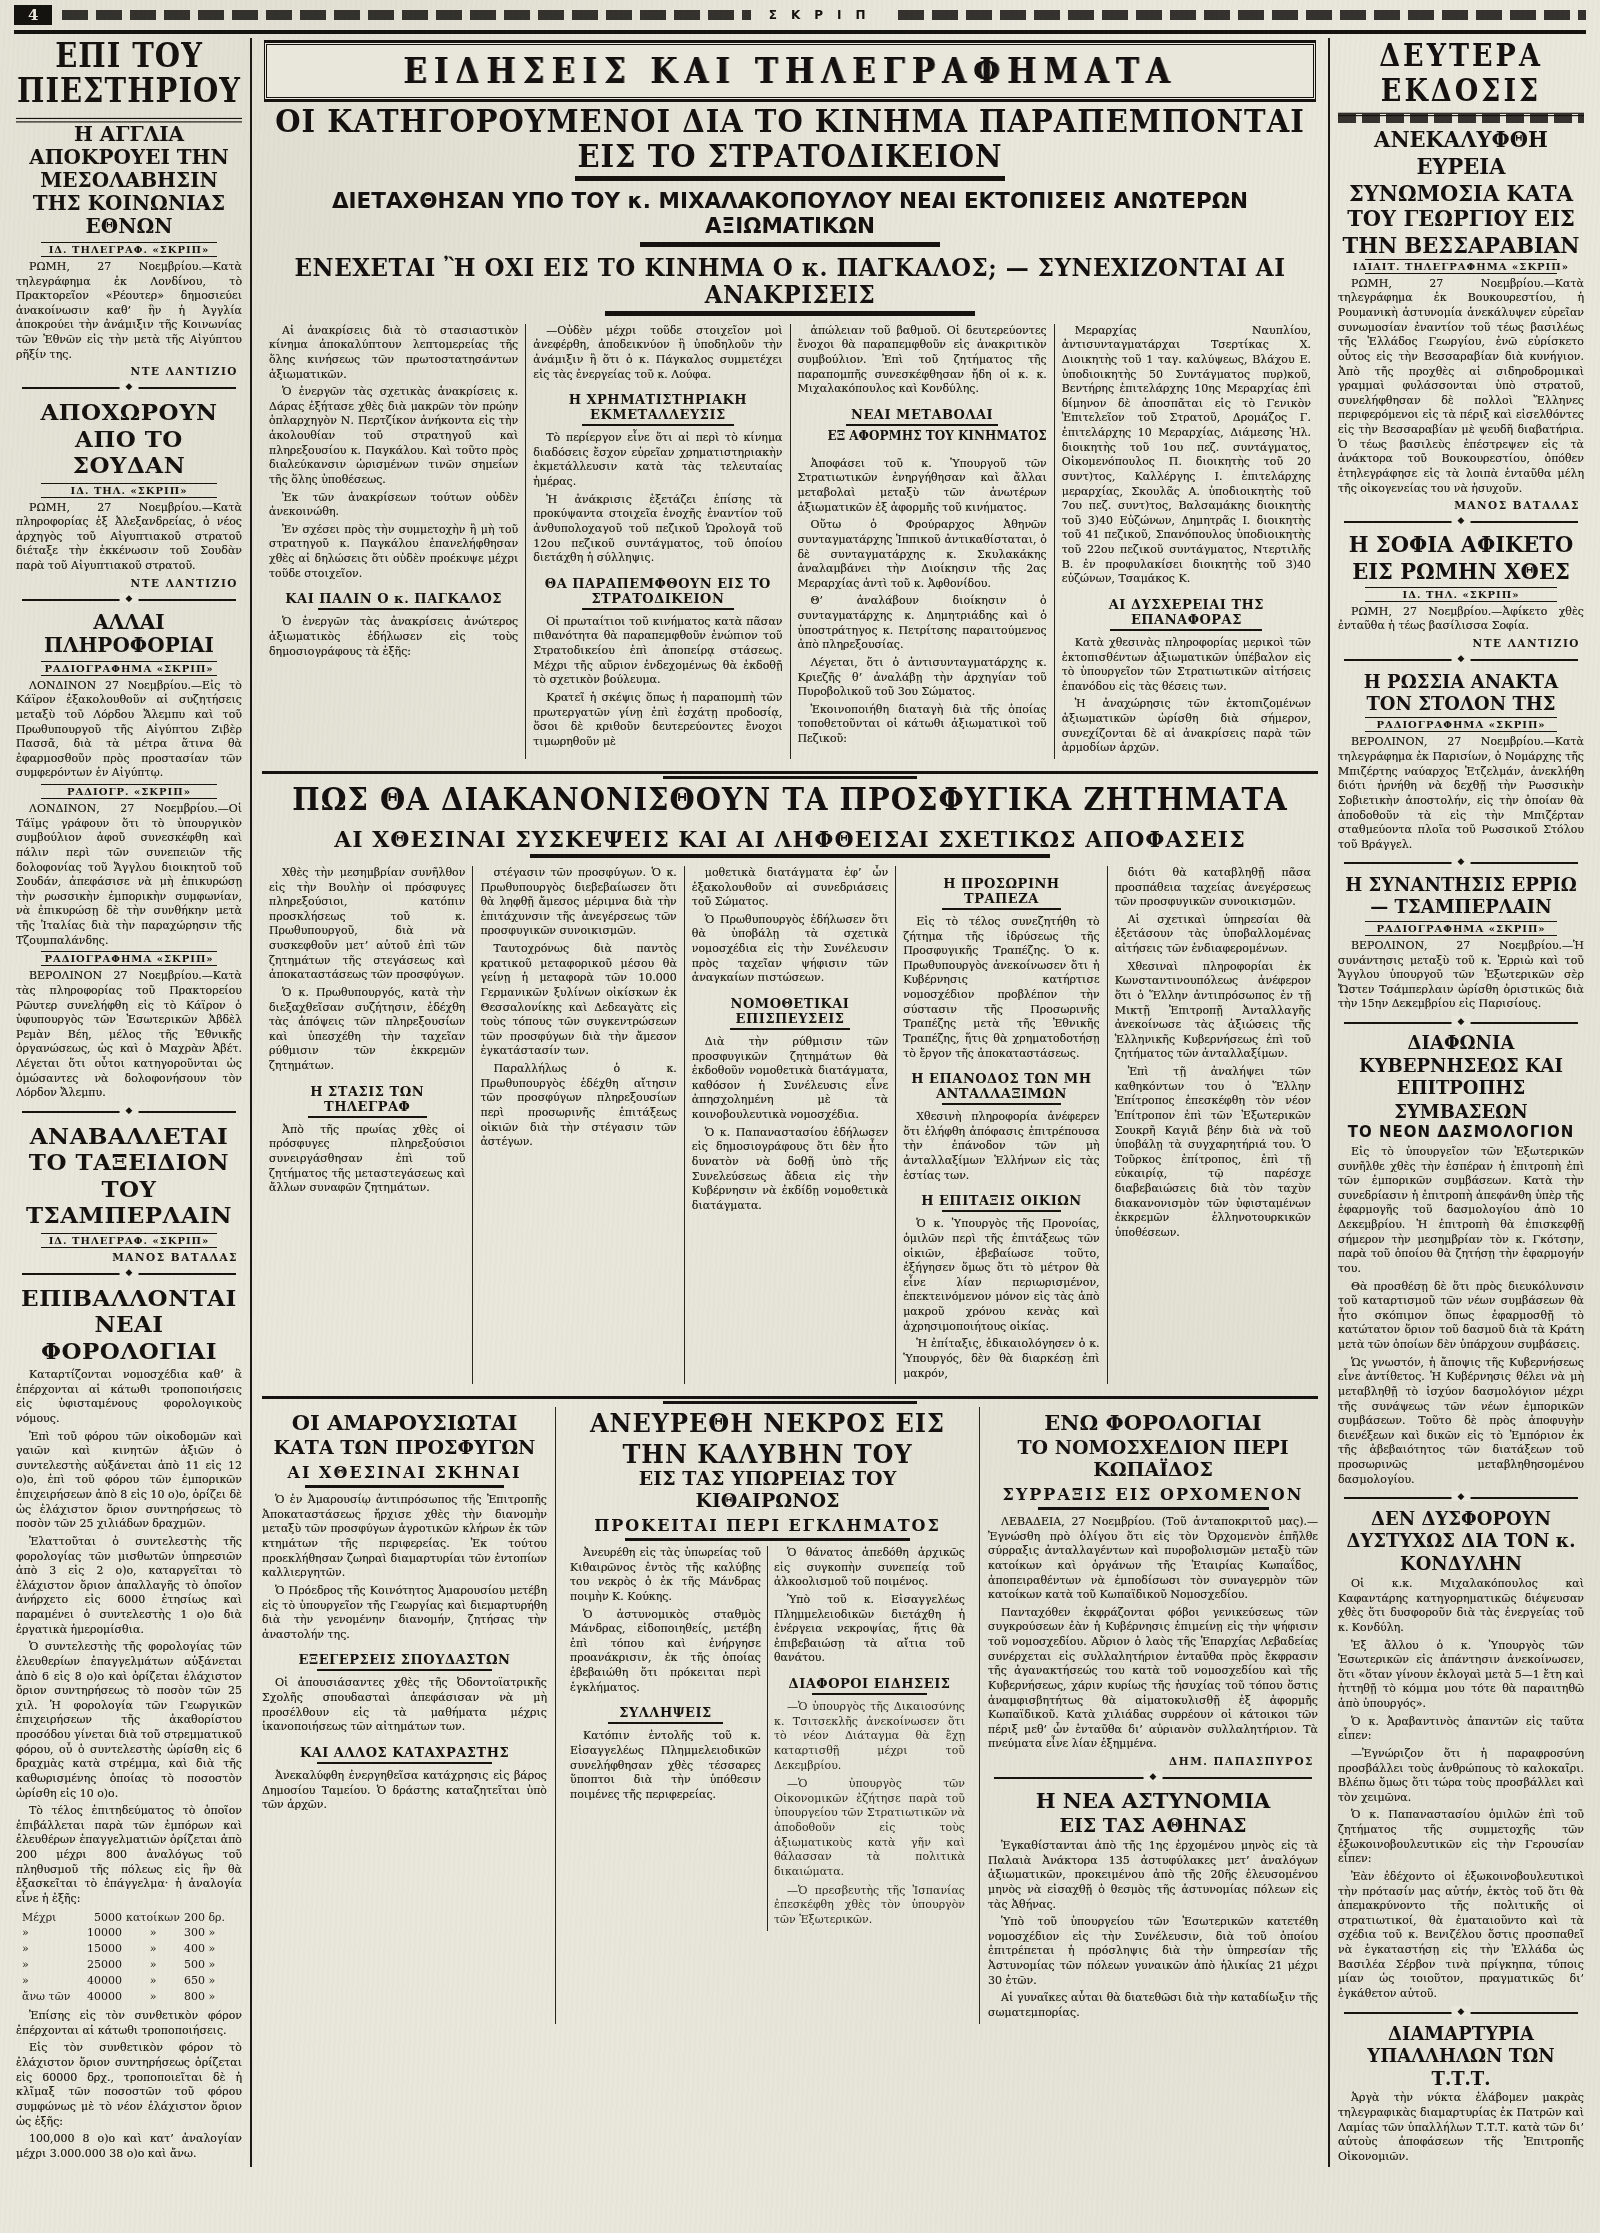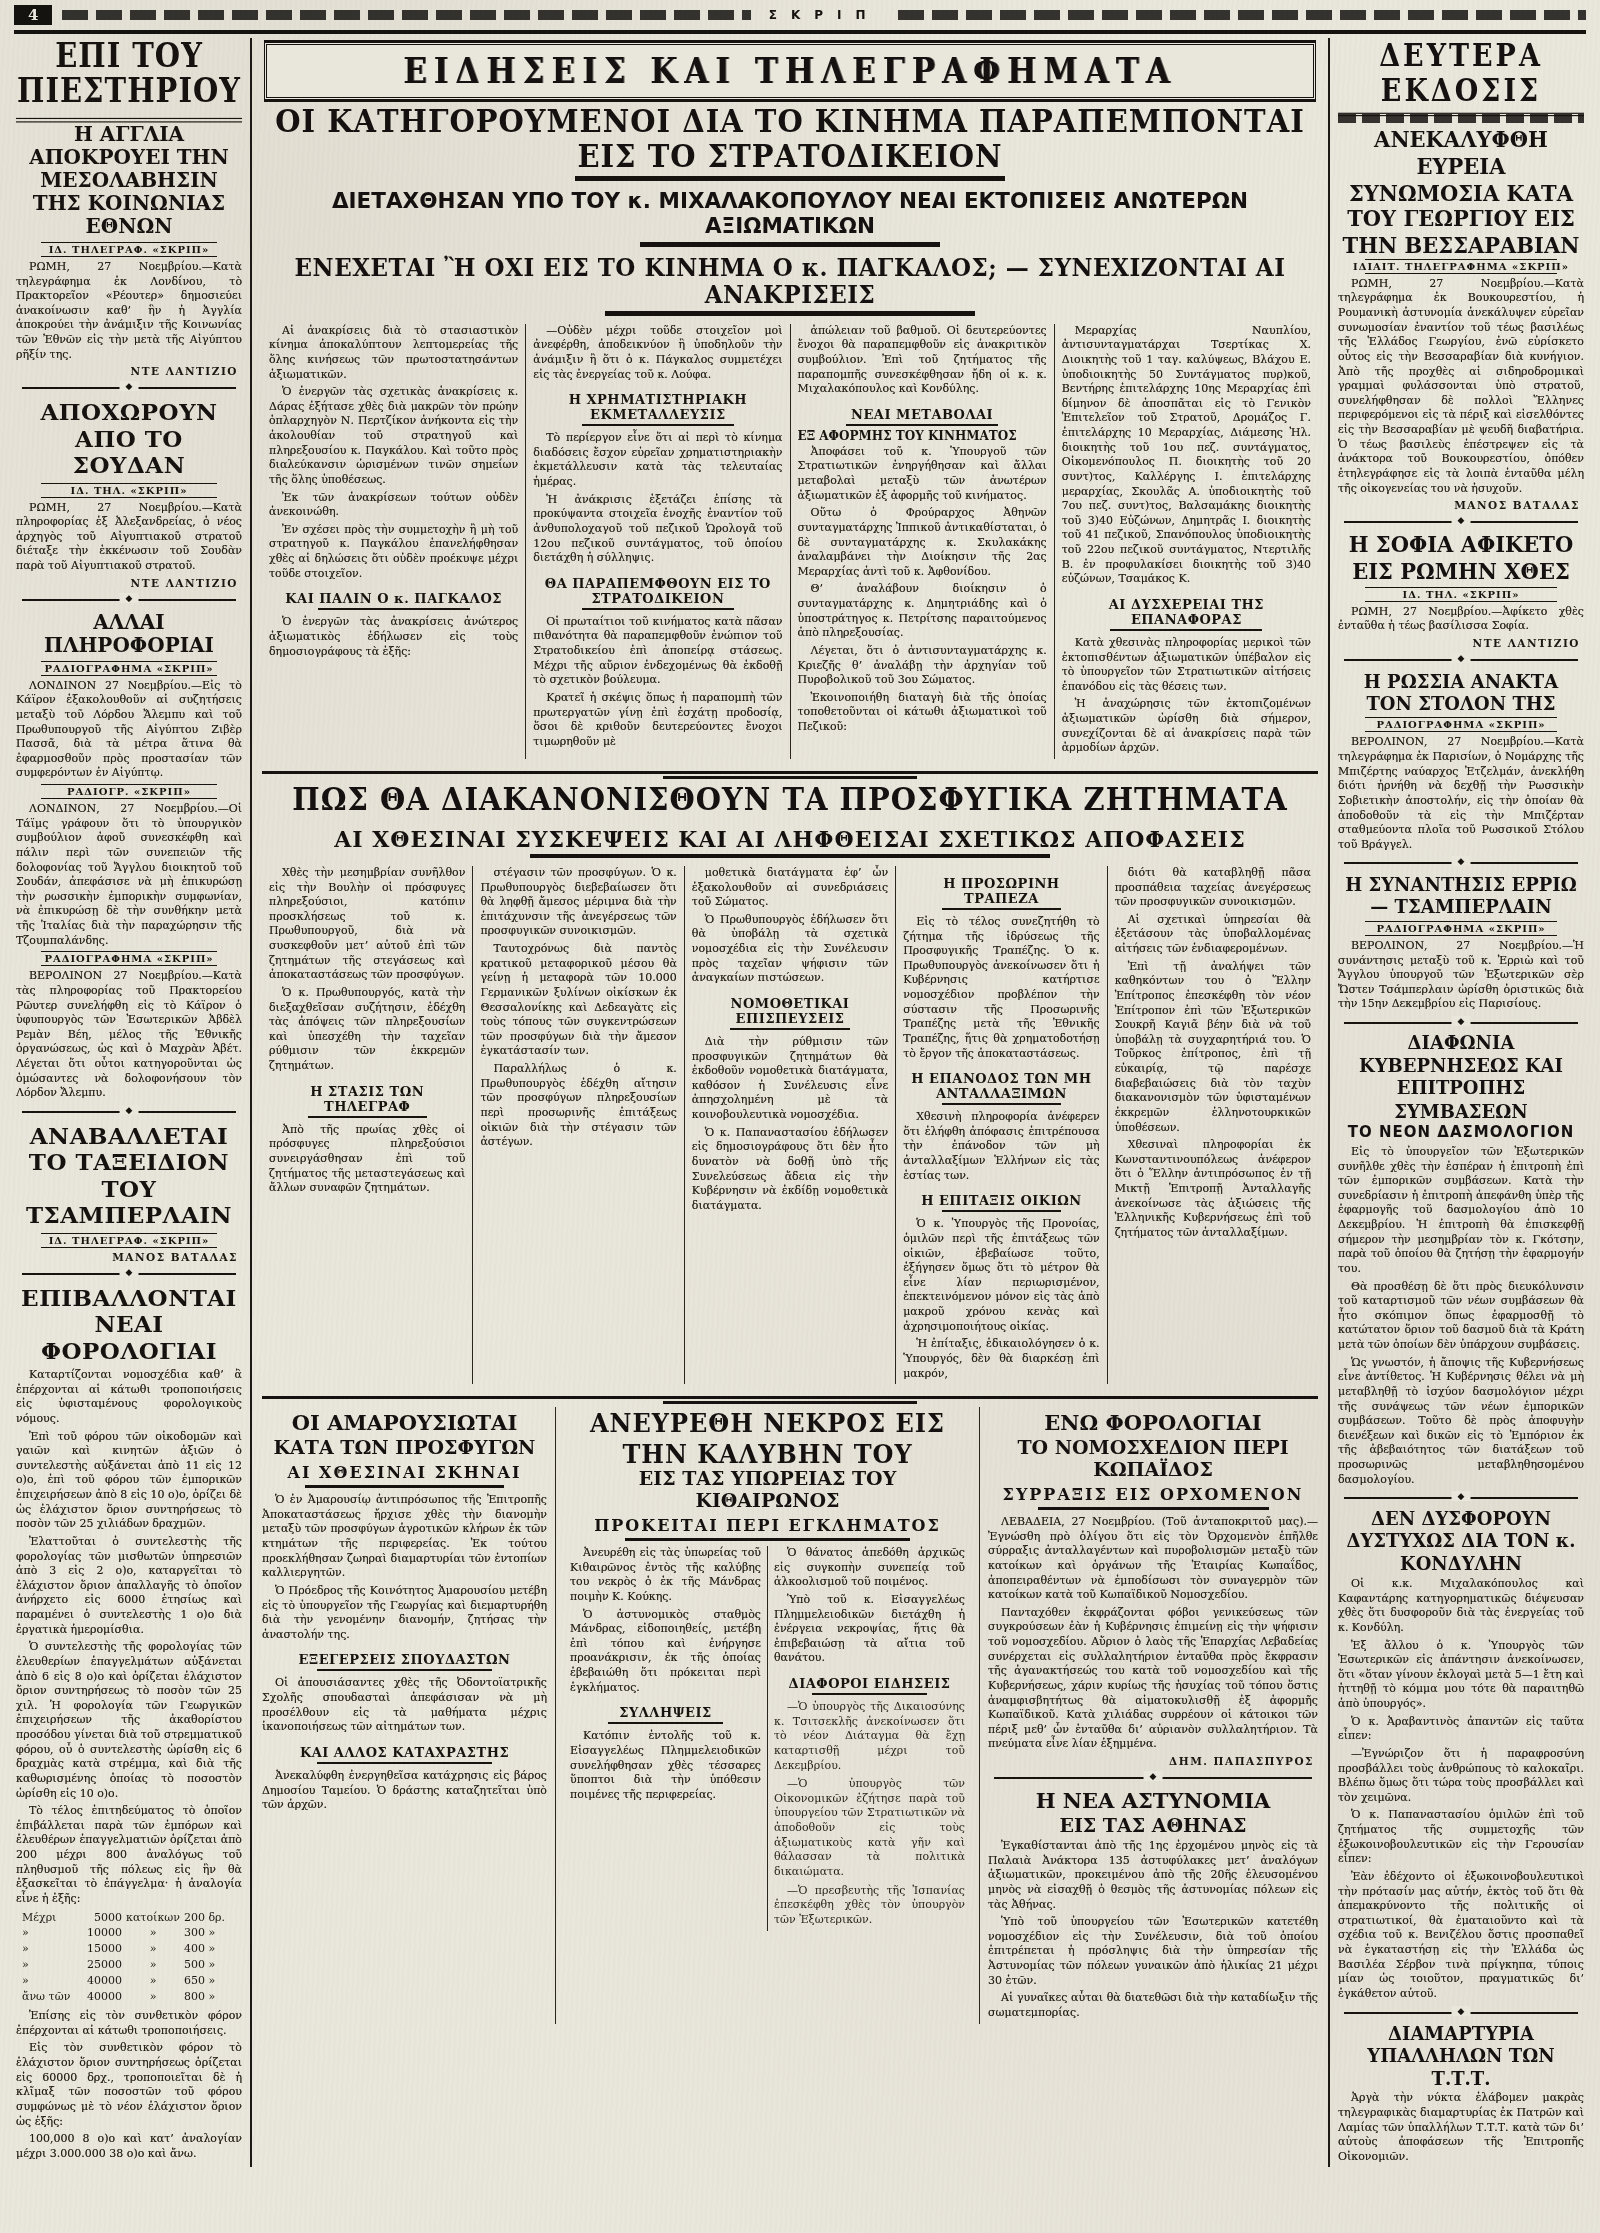--- a/index.html
+++ b/index.html
@@ -25,21 +25,21 @@
   .runhead{font-family:"DejaVu Sans",sans-serif;font-weight:bold;font-size:12px;letter-spacing:14px;padding:0 18px;color:#151310;}
   
   .cols{display:flex;align-items:stretch;}
   .colL{width:238px;flex:0 0 238px;border-right:2px solid #1d1a15;padding:4px 8px 0 2px;box-sizing:border-box;}
   .colC{flex:1;min-width:0;padding:4px 10px 0 10px;box-sizing:border-box;}
   .colR{width:258px;flex:0 0 258px;border-left:2px solid #1d1a15;padding:4px 2px 0 8px;box-sizing:border-box;}
   
   .p{font-size:11px;line-height:1.33;text-align:justify;text-indent:13px;margin:0 0 3px 0;color:#241f18;text-shadow:0 0 .4px rgba(30,25,18,.55);}
   .h{font-weight:bold;text-align:center;font-size:13px;letter-spacing:.5px;margin:10px 2px 5px;color:#171410;}
   .h::after{content:"";display:block;width:62%;margin:2px auto 0;border-bottom:2.5px solid #171410;}
-  .hs{font-weight:bold;text-align:left;font-size:12px;margin:-2px 0 2px;color:#171410;}
+  .hs{font-weight:bold;text-align:right;font-size:12px;margin:-2px 0 14px;color:#171410;}
   .date{font-weight:bold;text-align:center;font-size:10px;letter-spacing:1px;margin:3px 0 3px;color:#171410;}
   .date::before,.date::after{content:"";display:block;margin:1px auto;width:78%;border-top:1.5px solid #171410;}
   .sig{font-weight:bold;text-align:right;font-size:10.5px;letter-spacing:1.5px;margin:1px 4px 3px 0;}
   .brief{font-size:11px;line-height:1.33;text-align:justify;text-indent:13px;margin:0 0 4px 0;color:#241f18;}
   .orn{position:relative;border-top:2.5px solid #171410;margin:10px 6px;}
   .orn::after{content:"◆";position:absolute;left:50%;top:-8px;transform:translateX(-50%);font-size:9px;background:#e9e6db;padding:0 6px;color:#171410;}
   
   .mast{font-family:"DejaVu Serif",serif;font-weight:bold;font-size:29px;line-height:1.05;text-align:center;margin:2px 0 6px;letter-spacing:1px;
         border-bottom:4px double #171410;padding-bottom:8px;color:#151210;transform:scaleY(1.15);}
   .lt{font-weight:bold;text-align:center;font-size:20px;line-height:1.15;margin:6px 0 4px;color:#151210;}
@@ -282,22 +282,22 @@
             <div class="p">Εἰς τὸ τέλος συνεζητήθη τὸ ζήτημα τῆς ἱδρύσεως τῆς Προσφυγικῆς Τραπέζης. Ὁ κ. Πρωθυπουργὸς ἀνεκοίνωσεν ὅτι ἡ Κυβέρνησις κατήρτισε νομοσχέδιον προβλέπον τὴν σύστασιν τῆς Προσωρινῆς Τραπέζης μετὰ τῆς Ἐθνικῆς Τραπέζης, ἥτις θὰ χρηματοδοτήσῃ τὸ ἔργον τῆς ἀποκαταστάσεως.</div>
             <div class="h">Η ΕΠΑΝΟΔΟΣ ΤΩΝ ΜΗ ΑΝΤΑΛΛΑΞΙΜΩΝ</div>
             <div class="p">Χθεσινὴ πληροφορία ἀνέφερεν ὅτι ἐλήφθη ἀπόφασις ἐπιτρέπουσα τὴν ἐπάνοδον τῶν μὴ ἀνταλλαξίμων Ἑλλήνων εἰς τὰς ἑστίας των.</div>
             <div class="h">Η ΕΠΙΤΑΞΙΣ ΟΙΚΙΩΝ</div>
             <div class="p">Ὁ κ. Ὑπουργὸς τῆς Προνοίας, ὁμιλῶν περὶ τῆς ἐπιτάξεως τῶν οἰκιῶν, ἐβεβαίωσε τοῦτο, ἐξήγησεν ὅμως ὅτι τὸ μέτρον θὰ εἶνε λίαν περιωρισμένον, ἐπεκτεινόμενον μόνον εἰς τὰς ἀπὸ μακροῦ χρόνου κενὰς καὶ ἀχρησιμοποιήτους οἰκίας.</div>
             <div class="p">Ἡ ἐπίταξις, ἐδικαιολόγησεν ὁ κ. Ὑπουργός, δὲν θὰ διαρκέσῃ ἐπὶ μακρόν,</div>
           </div>
         <div class="ccol">
             <div class="p">διότι θὰ καταβληθῇ πᾶσα προσπάθεια ταχείας ἀνεγέρσεως τῶν προσφυγικῶν συνοικισμῶν.</div>
             <div class="p">Αἱ σχετικαὶ ὑπηρεσίαι θὰ ἐξετάσουν τὰς ὑποβαλλομένας αἰτήσεις τῶν ἐνδιαφερομένων.</div>
+            <div class="p">Χθεσιναὶ πληροφορίαι ἐκ Κωνσταντινουπόλεως ἀνέφερον ὅτι ὁ Ἕλλην ἀντιπρόσωπος ἐν τῇ Μικτῇ Ἐπιτροπῇ Ἀνταλλαγῆς ἀνεκοίνωσε τὰς ἀξιώσεις τῆς Ἑλληνικῆς Κυβερνήσεως ἐπὶ τοῦ ζητήματος τῶν ἀνταλλαξίμων.</div>
             <div class="p">Ἐπὶ τῇ ἀναλήψει τῶν καθηκόντων του ὁ Ἕλλην Ἐπίτροπος ἐπεσκέφθη τὸν νέον Ἐπίτροπον ἐπὶ τῶν Ἐξωτερικῶν Σουκρῆ Καγιᾶ βέην διὰ νὰ τοῦ ὑποβάλῃ τὰ συγχαρητήριά του. Ὁ Τοῦρκος ἐπίτροπος, ἐπὶ τῇ εὐκαιρίᾳ, τῷ παρέσχε διαβεβαιώσεις διὰ τὸν ταχὺν διακανονισμὸν τῶν ὑφισταμένων ἐκκρεμῶν ἑλληνοτουρκικῶν ὑποθέσεων.</div>
-            <div class="p">Χθεσιναὶ πληροφορίαι ἐκ Κωνσταντινουπόλεως ἀνέφερον ὅτι ὁ Ἕλλην ἀντιπρόσωπος ἐν τῇ Μικτῇ Ἐπιτροπῇ Ἀνταλλαγῆς ἀνεκοίνωσε τὰς ἀξιώσεις τῆς Ἑλληνικῆς Κυβερνήσεως ἐπὶ τοῦ ζητήματος τῶν ἀνταλλαξίμων.</div>
           </div>
       </div>
 
       <div class="heavy"></div>
 
       <div class="bband">
 
         <div class="bt1">
           <div class="bt-t1">ΟΙ ΑΜΑΡΟΥΣΙΩΤΑΙ</div>
           <div class="bt-t2">ΚΑΤΑ ΤΩΝ ΠΡΟΣΦΥΓΩΝ</div>

